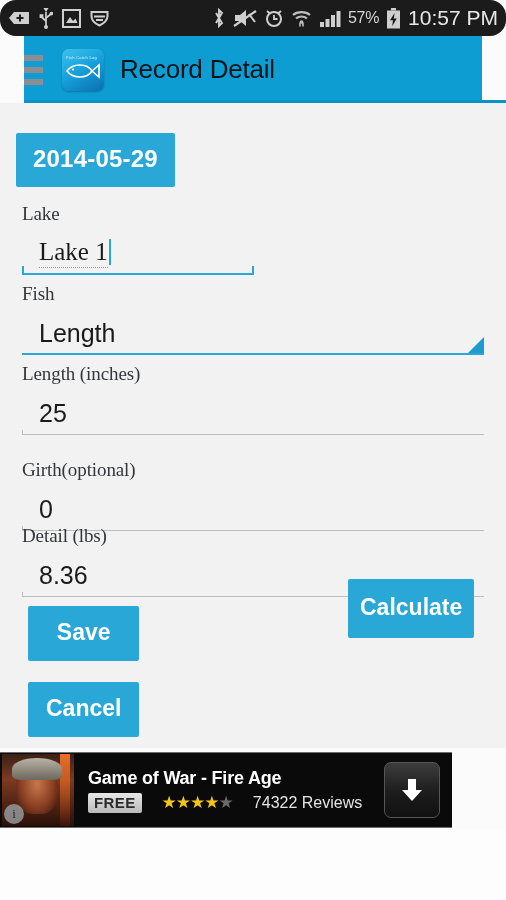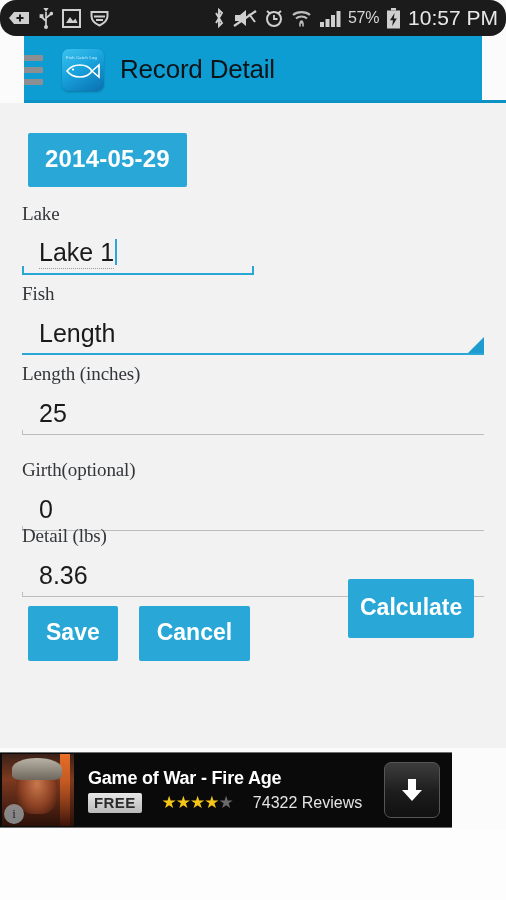--- a/index.html
+++ b/index.html
@@ -71,21 +71,21 @@
     letter-spacing: -0.2px;
   }
 
   
   .body {
     position: absolute; top: 103px; left: 0;
     width: 506px; height: 645px;
     background: #f2f2f2;
   }
   .datebtn {
-    position: absolute; left: 28px; top: 30px;
+    position: absolute; left: 16px; top: 30px;
     background: #29a8d8; color: #ffffff;
     font-size: 24px; font-weight: bold;
     padding: 12px 17px 14px 17px;
     border: none; border-radius: 2px;
     letter-spacing: .2px;
     cursor: pointer;
     font-family: "Liberation Sans", sans-serif;
   }
 
   .field { position: absolute; left: 22px; width: 462px; }
@@ -118,20 +118,21 @@
   .lakefield .finput:before {
     content: ""; position: absolute; left: 0; bottom: 0;
     width: 2px; height: 9px; background: #29a8d8;
   }
   .lakefield .finput .endcap {
     position: absolute; right: 0; bottom: 0; width: 2px; height: 9px; background: #29a8d8;
   }
   .val-underline {
     border-bottom: 1px dotted #9a9a9a;
     padding-bottom: 1px;
+    font-family: Liberation Serif, serif;
   }
   .caret {
     display: inline-block; width: 2px; height: 26px;
     background: #29a8d8; margin-left: 1px; vertical-align: middle;
     position: relative; top: -1px;
   }
   .spinner-arrow {
     position: absolute; right: 0; bottom: 1px;
     width: 0; height: 0;
     border-left: 17px solid transparent;
@@ -141,21 +142,21 @@
   .calcbtn {
     position: absolute; left: 348px; top: 440px;
     background: #29a8d8; color: #fff;
     font-size: 23px; font-weight: bold;
     border: none; border-radius: 2px;
     padding: 15px 12px 17px 12px;
     cursor: pointer;
     font-family: "Liberation Sans", sans-serif;
     margin-top: 36px;
   }
-  .actionrow { position: absolute; left: 28px; top: 503px; display: flex; gap: 21px; }
+  .actionrow { position: absolute; left: 28px; top: 503px; display: flex; gap: 21px; flex-direction: column; }
   .actbtn {
     background: #29a8d8; color: #fff;
     font-size: 23px; font-weight: bold;
     border: none; border-radius: 2px;
     padding: 13px 18px 15px 18px;
     cursor: pointer;
     font-family: "Liberation Sans", sans-serif;
   }
 
   

